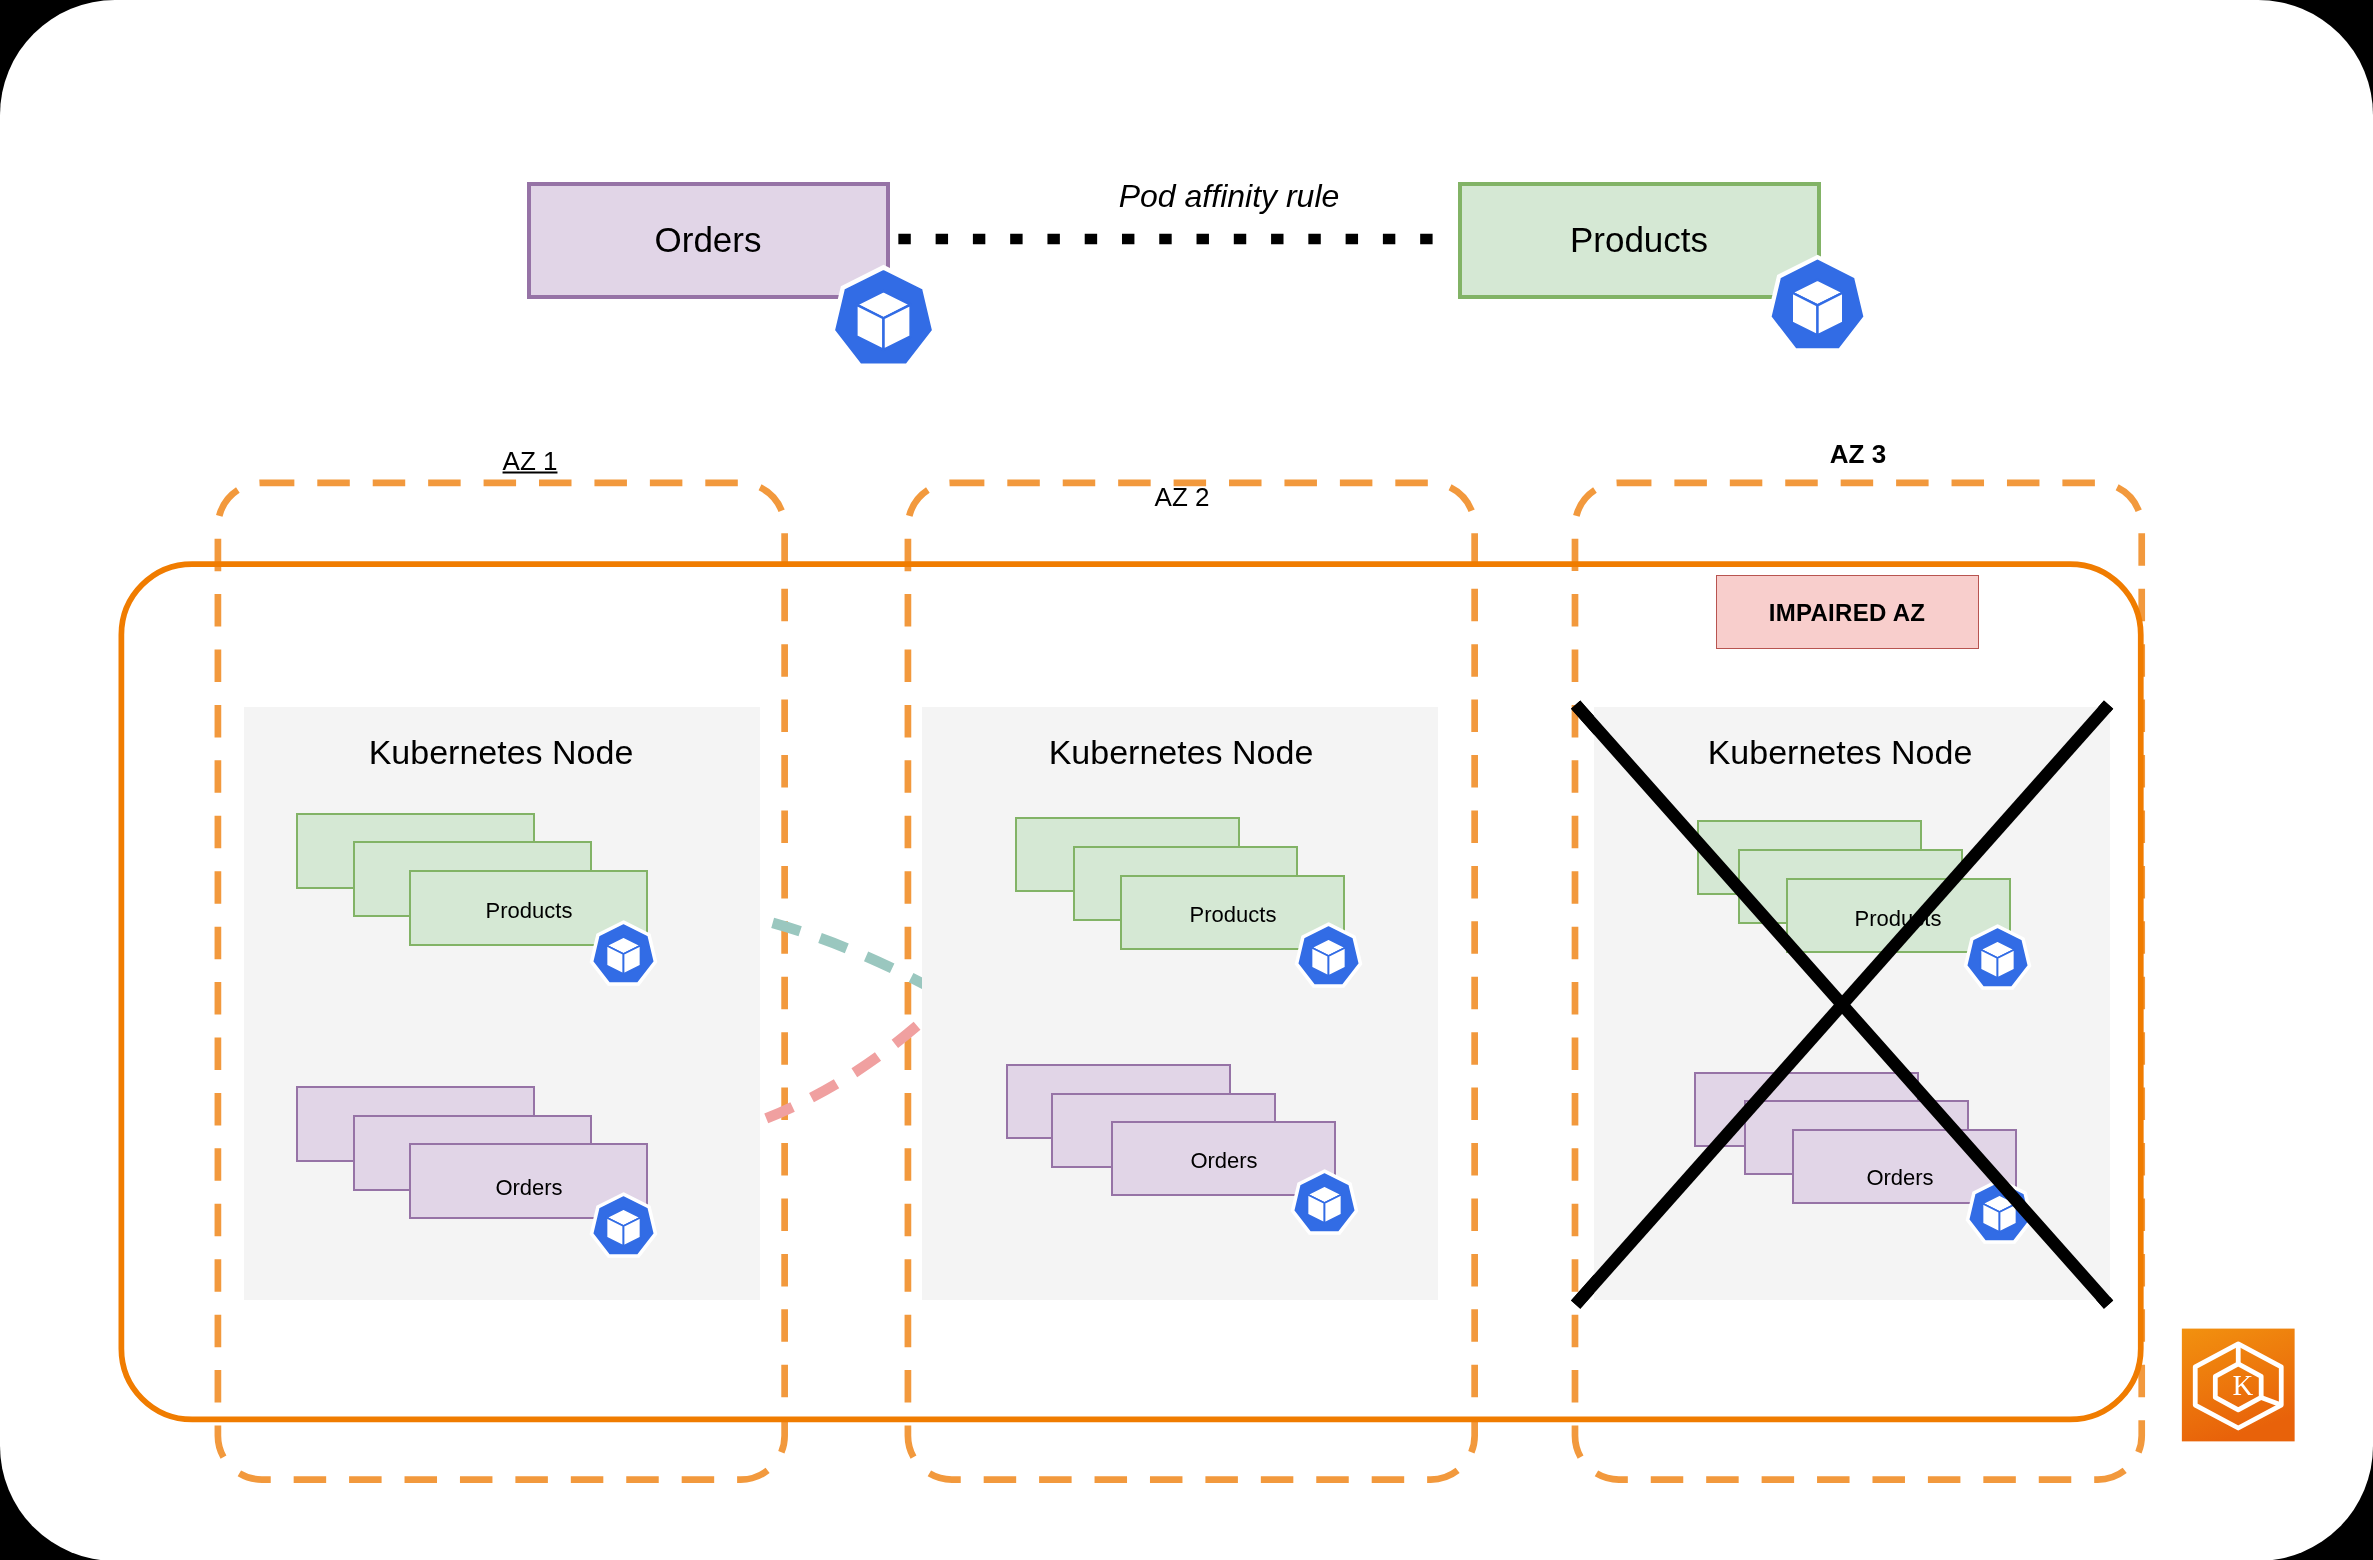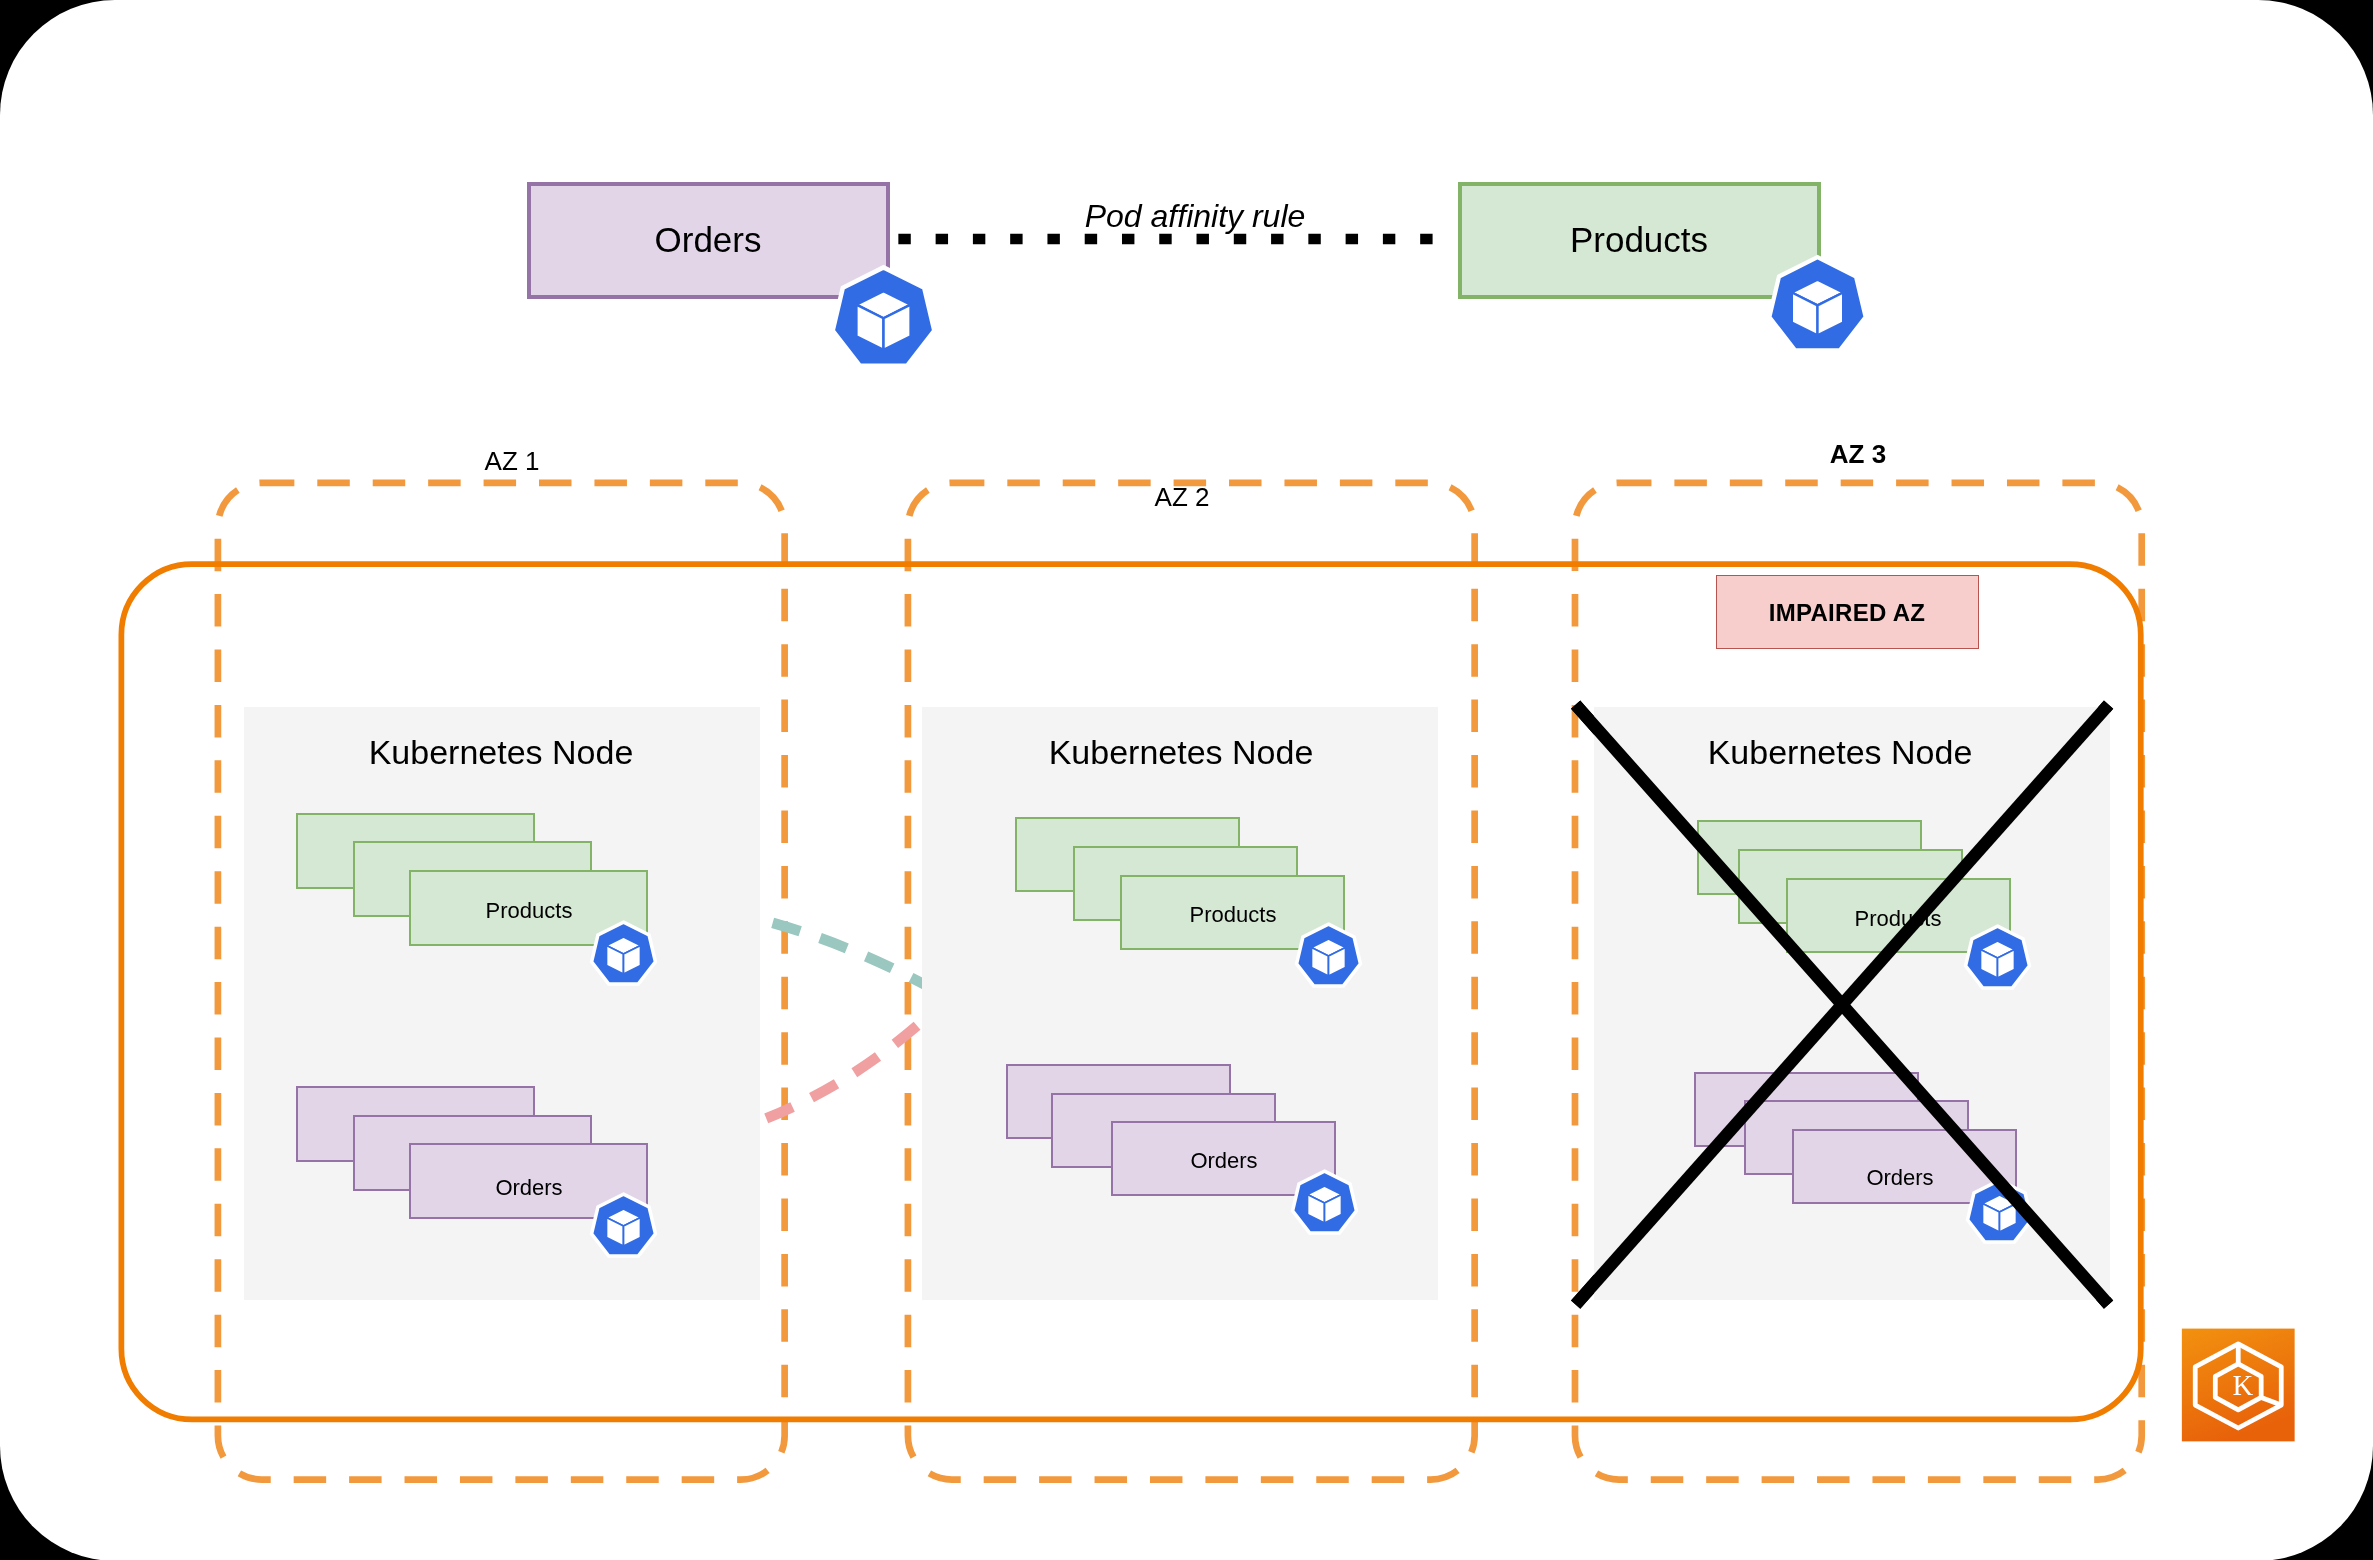--- a/index.html
+++ b/index.html
@@ -114,23 +114,23 @@
     <svg viewBox="0 0 100 100" width="107" height="107">
       <polygon points="50,3 86,21 95,59 71,90 29,90 5,59 14,21" fill="#326ce5" stroke="#ffffff" stroke-width="4"></polygon>
       <g fill="#ffffff" stroke="#326ce5" stroke-width="2.2" stroke-linejoin="round">
         <polygon points="50,24 74,36 50,48 26,36"></polygon>
         <polygon points="26,36 50,48 50,76 26,64"></polygon>
         <polygon points="74,36 74,64 50,76 50,48"></polygon>
       </g>
     </svg>
   </div>
 
-  <div class="lbl c affinity-label" style="left:1195px;top:196px;margin-top:20px;">Pod affinity rule</div>
-
-  <div class="lbl c az-label" style="left:512px;top:461px;">AZ 1</div>
+  <div class="lbl c affinity-label" style="left:1229px;top:196px;">Pod affinity rule</div>
+
+  <div class="lbl c az-label" style="left:530px;top:461px;text-decoration:underline;">AZ 1</div>
   <div class="lbl c az-label" style="left:1182px;top:461px;margin-top:36px;">AZ 2</div>
   <div class="lbl c az-label" style="left:1858px;top:454px;font-weight:bold;">AZ 3</div>
 
   <div class="node-bg" style="left:244px;top:707px;width:516px;height:593px;"></div>
   <div class="lbl c node-label" style="left:501px;top:752px;">Kubernetes Node</div>
 
   <div class="box" style="left:296px;top:813px;width:239px;height:76px;background:#d5e8d4;border:2.9px solid #82b366;"></div>
   <div class="box" style="left:353px;top:841px;width:239px;height:76px;background:#d5e8d4;border:2.9px solid #82b366;"></div>
   <div class="box" style="left:409px;top:870px;width:239px;height:76px;background:#d5e8d4;border:2.9px solid #82b366;"></div>
   <div class="lbl c pod-label" style="left:529px;top:911px;">Products</div>

